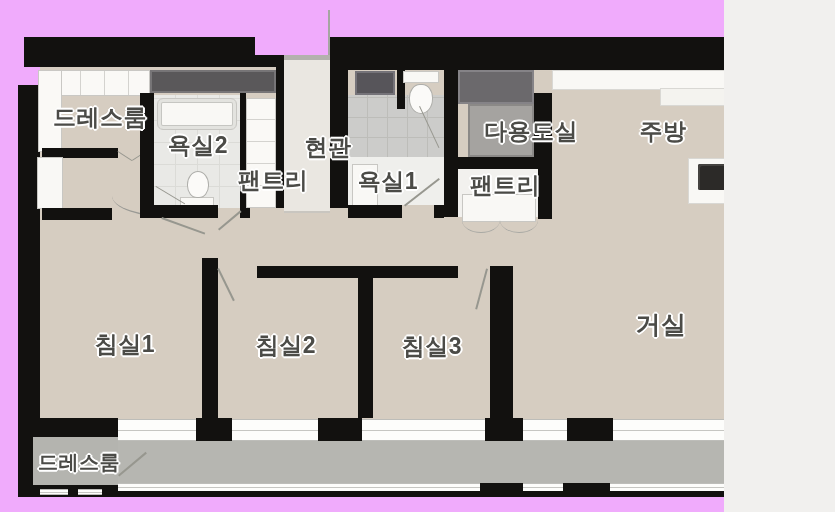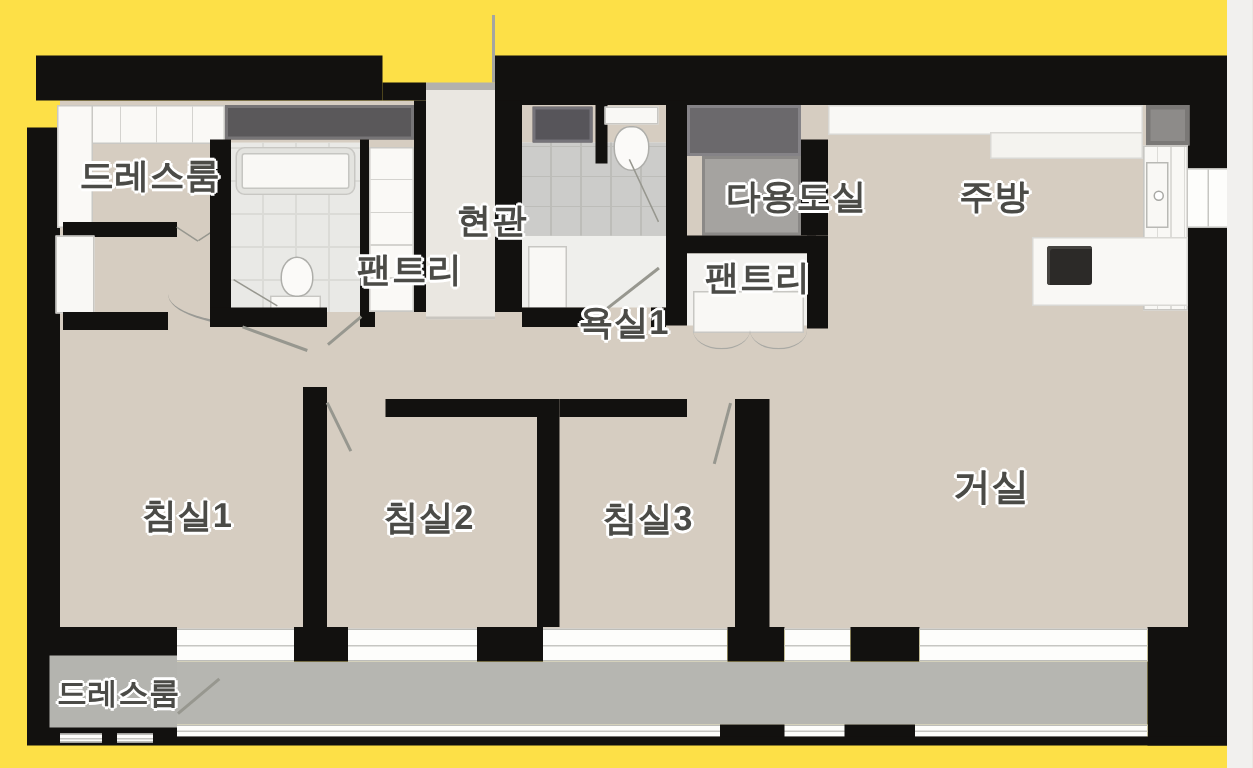--- a/index.html
+++ b/index.html
@@ -1,16 +1,16 @@
 <!DOCTYPE html>
 <html><head>
 <meta charset="utf-8">
 <style>
   html,body{margin:0;padding:0;background:#f1f0ee;}
-  .plan{position:relative;width:818px;height:512px;background:#fde047;overflow:hidden;
+  .plan{position:relative;width:724px;height:512px;background:#f0abfc;overflow:hidden;
         font-family:"Liberation Sans",sans-serif;}
   .wall{position:absolute;background:#12110f;}
   .floor{position:absolute;}
   .white{position:absolute;background:#f9f8f5;border:1px solid #c8c7c3;box-sizing:border-box;}
   .graybox{position:absolute;box-sizing:border-box;}
   .win{position:absolute;background:#fdfdfb;box-sizing:border-box;
        border-top:1px solid #bdbdb9;border-bottom:1px solid #bdbdb9;
        background-image:linear-gradient(#c6c6c2,#c6c6c2);
        background-size:100% 1px;background-position:0 50%;background-repeat:no-repeat;}
   .tile{position:absolute;background-color:#e9e9e6;
@@ -135,23 +135,24 @@
   <div class="wall" style="left:358px;top:266px;width:15px;height:152px;"></div>
   <div class="wall" style="left:373px;top:266px;width:85px;height:12px;"></div>
   <div class="wall" style="left:490px;top:266px;width:23px;height:152px;"></div>
 
   <div class="leaf" style="left:162px;top:217px;width:46px;transform:rotate(20deg);"></div>
   <div class="leaf" style="left:219px;top:268px;width:36px;transform:rotate(64deg);"></div>
   <div class="leaf" style="left:488px;top:269px;width:42px;transform:rotate(105deg);"></div>
   <div class="leaf" style="left:118px;top:475px;width:36px;transform:rotate(-40deg);"></div>
 
   <span class="label" style="left:100px;top:117px;">드레스룸</span>
+  <span class="label" style="left:198px;top:145px;">욕실2</span>
   <span class="label" style="left:273px;top:180px;">팬트리</span>
   <span class="label" style="left:328px;top:147px;">현관</span>
-  <span class="label" style="left:416px;top:181px;margin-top:34px;">욕실1</span>
+  <span class="label" style="left:388px;top:181px;">욕실1</span>
   <span class="label" style="left:531px;top:131px;">다용도실</span>
   <span class="label" style="left:505px;top:185px;">팬트리</span>
   <span class="label" style="left:663px;top:131px;">주방</span>
   <span class="label" style="left:125px;top:344px;">침실1</span>
   <span class="label" style="left:286px;top:345px;text-align:right;">침실2</span>
   <span class="label" style="left:432px;top:346px;">침실3</span>
   <span class="label" style="left:661px;top:324px;font-size:25px;">거실</span>
   <span class="label" style="left:79px;top:462px;font-size:20px;">드레스룸</span>
 
 </div>

